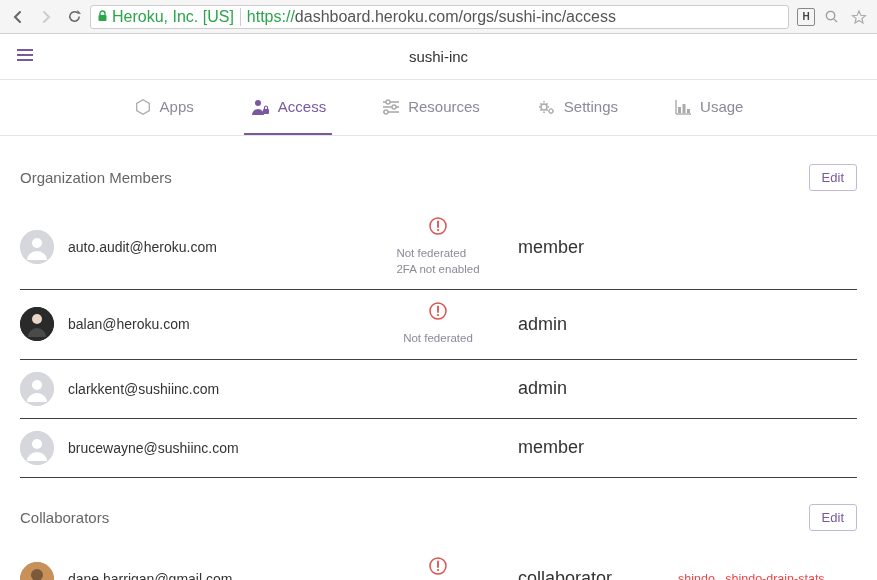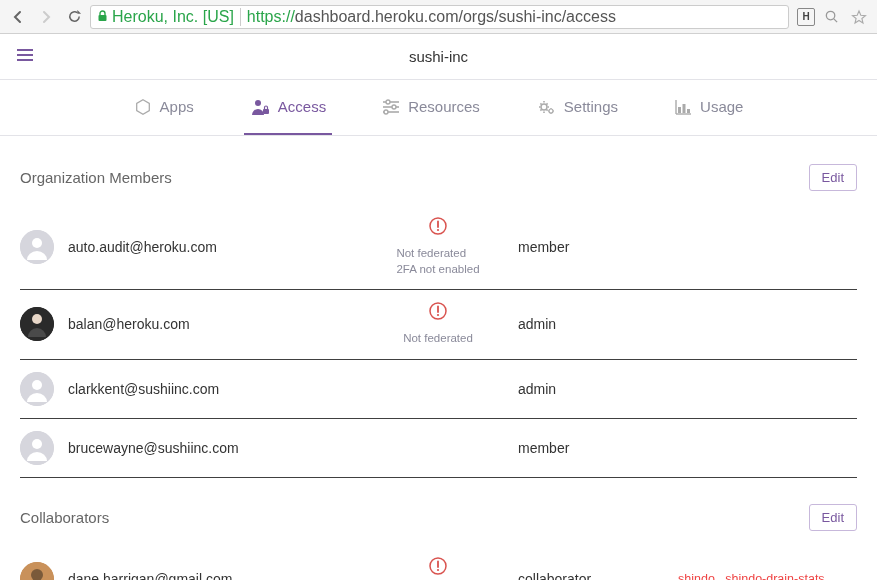--- a/index.html
+++ b/index.html
@@ -26,21 +26,21 @@
 .edit-btn { border: 1px solid #c7b8db; color: #79589F; background: #fff; padding: 5px 12px; border-radius: 3px; font-size: 13px; cursor: pointer; font-weight: 500; }
 .row { display: flex; align-items: center; padding: 12px 0; border-bottom: 1px solid #404040; }
 .avatar { width: 34px; height: 34px; border-radius: 50%; background: #d6d6dd; margin-right: 14px; flex-shrink: 0; display:flex; align-items:center; justify-content:center; overflow:hidden; }
 .avatar svg { width: 100%; height: 100%; }
 .avatar.dark { background:#232323; }
 .avatar.photo { background:#c9915a; }
 .col-email { width: 290px; font-size: 14px; color: #333; }
 .col-warn { width: 160px; display: flex; align-items: center; gap: 8px; flex-direction: column; }
 .warn-icon { width: 18px; height: 18px; flex-shrink: 0; }
 .warn-text { font-size: 11.5px; color: #8a8a9a; line-height: 1.35; }
-.col-role { width: 160px; font-size: 14px; color: #333; }
+.col-role { width: 160px; font-size: 18px; color: #333; }
 .col-apps { flex: 1; font-size: 12.5px; color: #ef4444; }
 .col-apps .app-link { text-decoration: underline; cursor: pointer; }
 </style>
 </head>
 <body>
 
 <div class="browser-bar">
   <div class="nav-btn">
     <svg width="16" height="16" viewBox="0 0 16 16">
         <path d="M10 3 L5 8 L10 13" stroke="#666" stroke-width="2" fill="none" stroke-linecap="round"></path>

